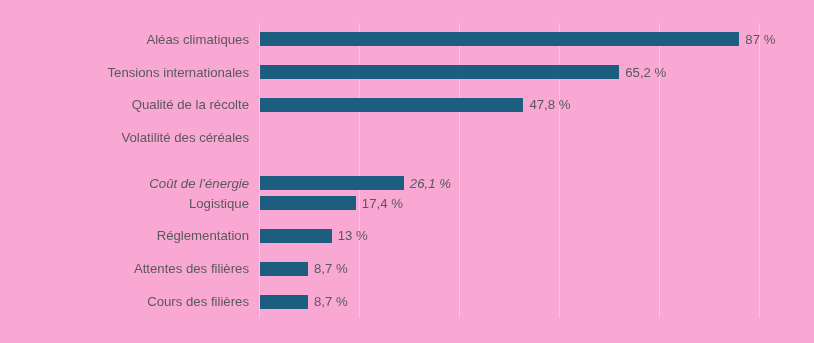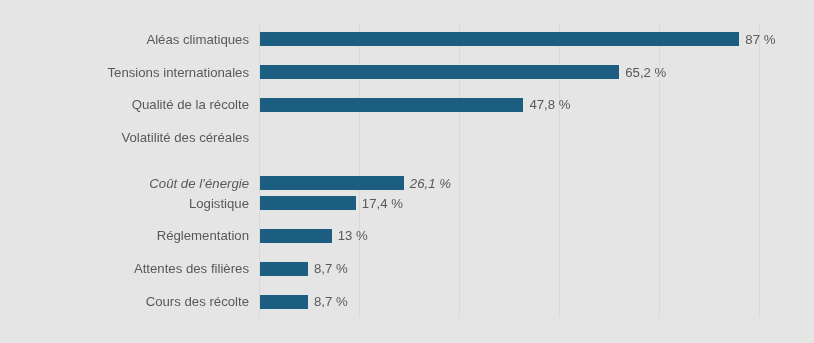--- a/index.html
+++ b/index.html
@@ -11,21 +11,21 @@
     width: 814px;
     height: 343px;
     font-family: "Liberation Sans", sans-serif;
     overflow: hidden;
   }
 
   #chart-root {
     position: relative;
     width: 814px;
     height: 343px;
-    background: #e5e5e5;
+    background: #f9a8d4;
   }
 
   
   #plot-area {
     position: absolute;
     left: 259px;
     top: 23px;
     width: 551px;
     height: 295px;
   }
@@ -154,21 +154,21 @@
         </div>
       </div>
       <div class="bar-row" style="top: 252.444px; height: 32.7778px;">
         <div class="cat-label">Attentes des filières</div>
         <div class="bar-wrap">
           <div class="bar" style="width: 47.937px; background: rgb(27, 94, 128);"></div>
           <div class="bar-value" style="color: rgb(89, 89, 89);">8,7 %</div>
         </div>
       </div>
       <div class="bar-row" style="top: 285.222px; height: 32.7778px;">
-        <div class="cat-label">Cours des récolte</div>
+        <div class="cat-label">Cours des filières</div>
         <div class="bar-wrap">
           <div class="bar" style="width: 47.937px; background: rgb(27, 94, 128);"></div>
           <div class="bar-value" style="color: rgb(89, 89, 89);">8,7 %</div>
         </div>
       </div>
     </div>
 
 </div>
 
 </body></html>

